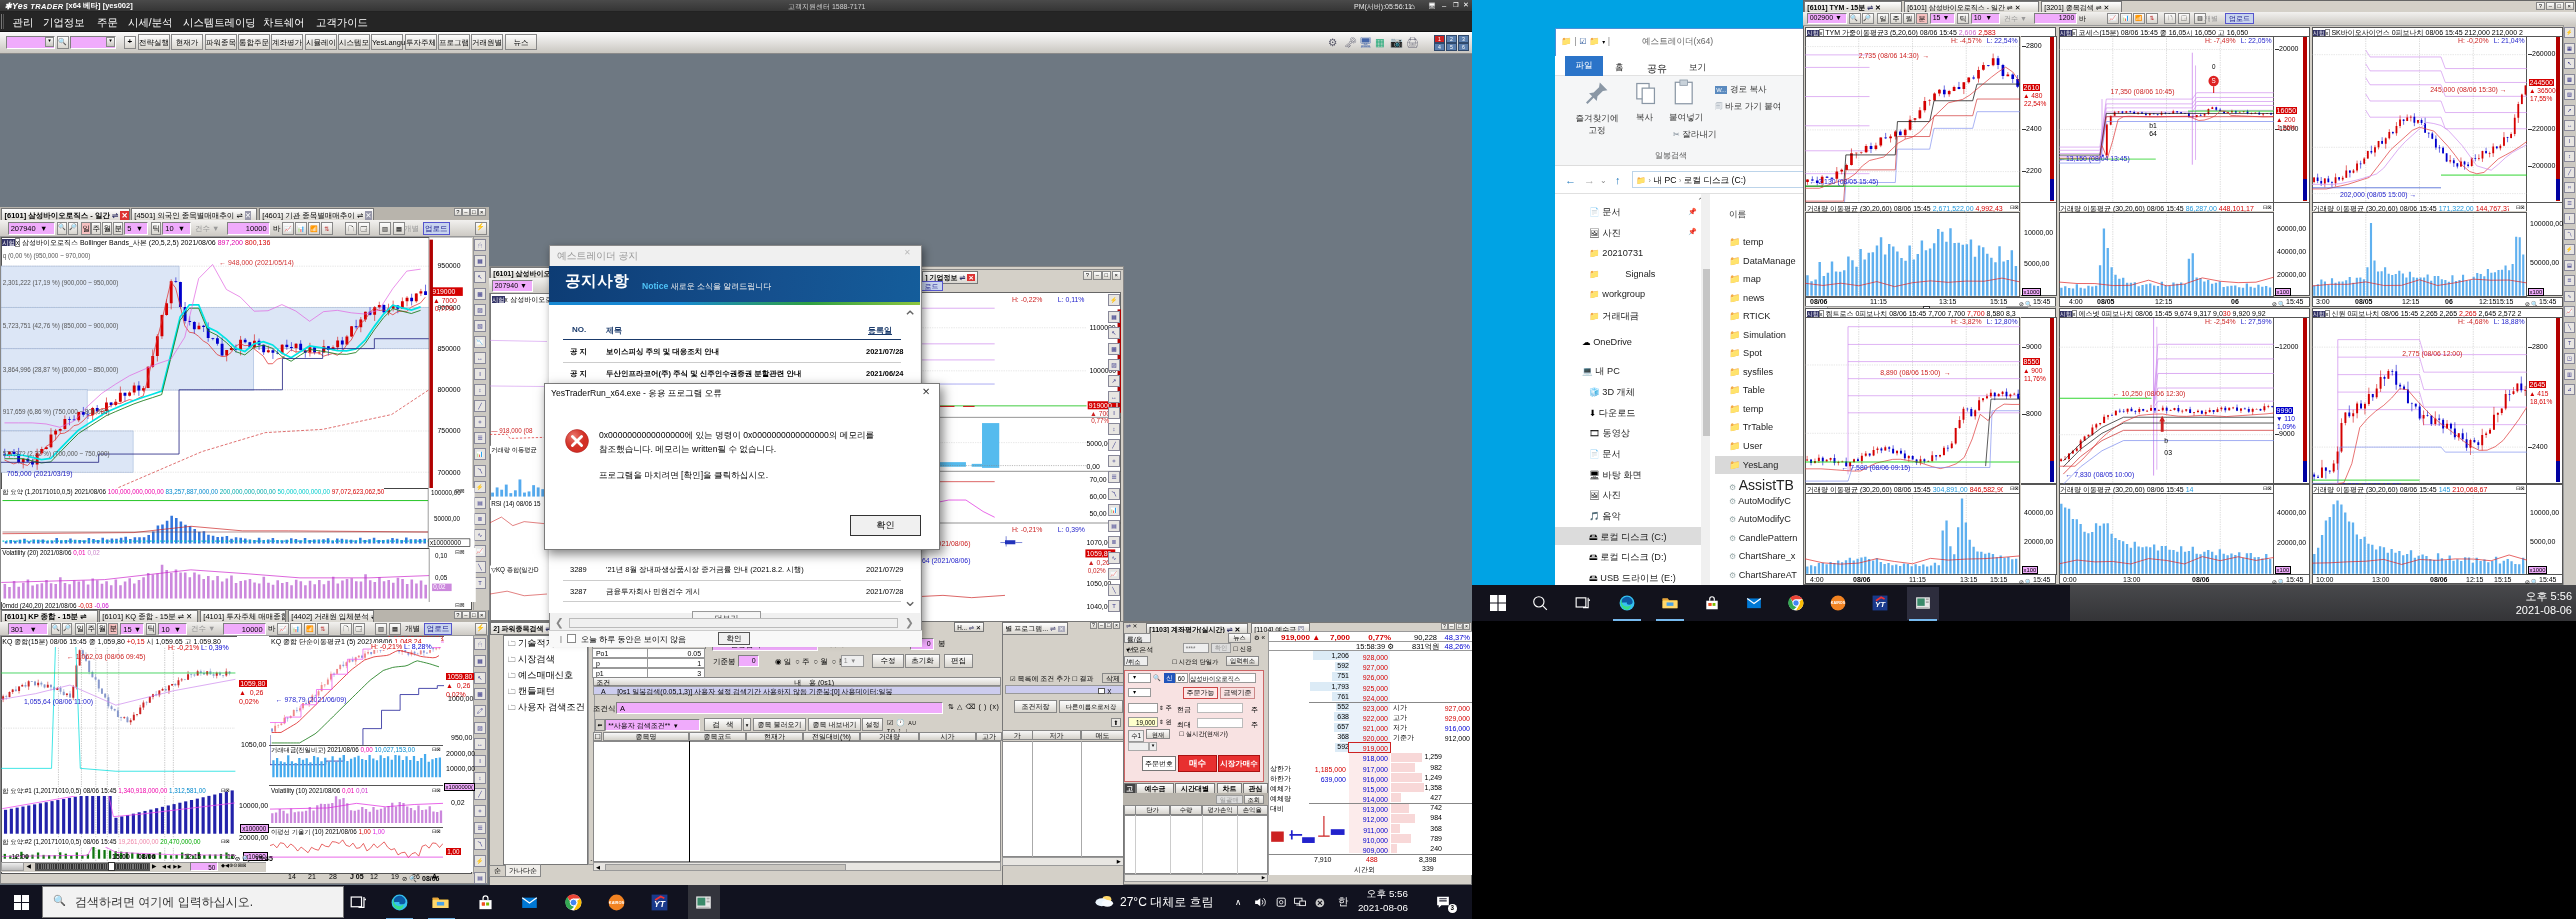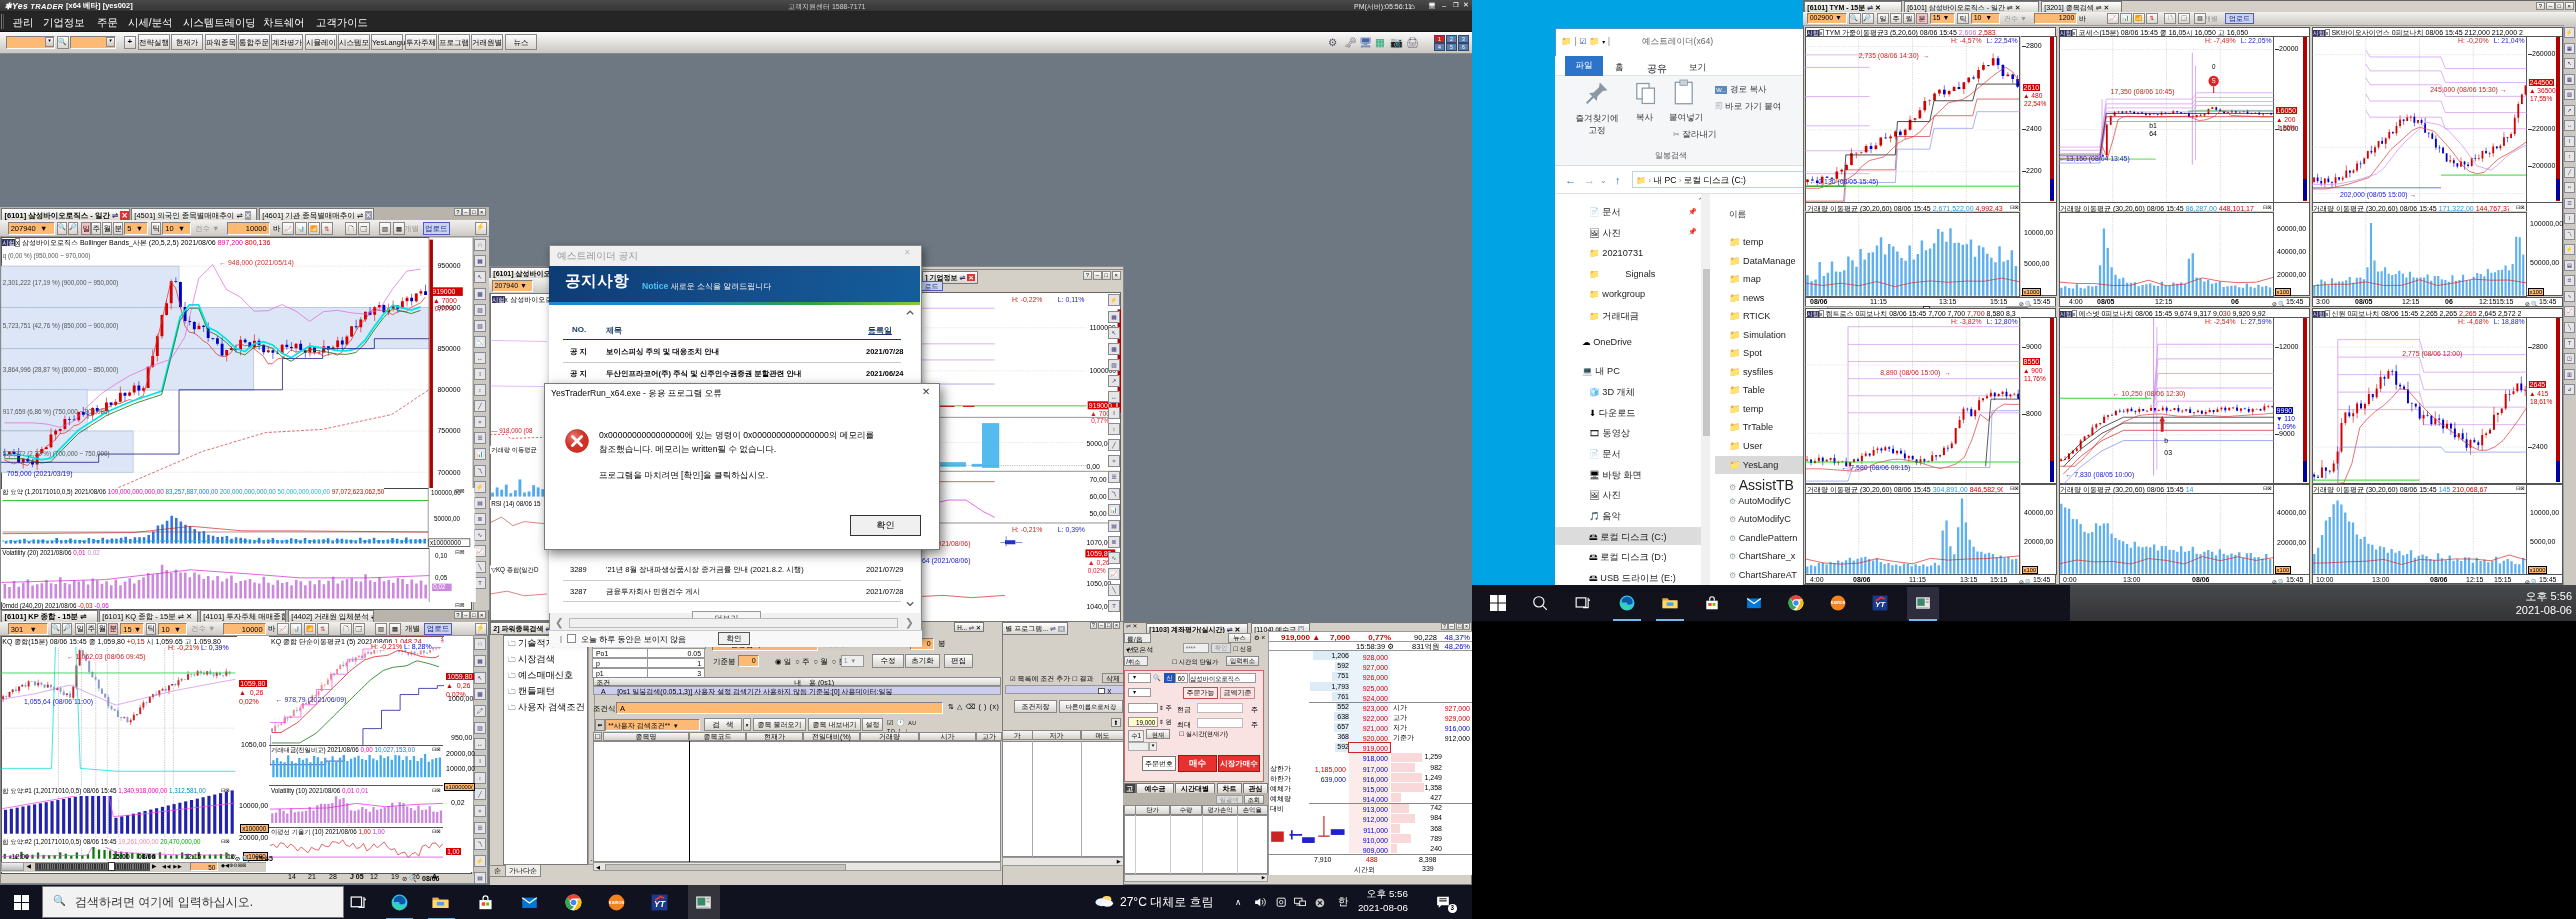--- a/index.html
+++ b/index.html
@@ -1,17 +1,17 @@
 <!DOCTYPE html>
 <html style="font-size:9.2px"><head><meta charset="utf-8"><style>
 html,body{margin:0;padding:0;background:#000;}
 *{box-sizing:border-box;font-family:"Liberation Sans",sans-serif;}
 .ab{position:absolute;}
 body{width:2576px;height:920px;position:relative;overflow:hidden;}
-.sunken{background:#fdba74;border:0.6px solid;border-color:#808080 #fff #fff #808080;}
+.sunken{background:#f0abfc;border:0.6px solid;border-color:#808080 #fff #fff #808080;}
 .btn{background:linear-gradient(#fdfdfd,#d8d5ce);border:0.6px solid #888;text-align:center;color:#000;}
 .tab{background:linear-gradient(#fff,#d9d6cf);border:0.6px solid #777;border-bottom:none;color:#000;white-space:nowrap;overflow:hidden;}
 .red{color:#d40000;text-align:right;} .blue{color:#0000d0;}
 </style></head><body>
 <div class="ab " style="left:0px;top:0px;width:1472px;height:920px;background:#6e7882;"></div>
 <div class="ab " style="left:0px;top:0px;width:1472px;height:11.5px;background:linear-gradient(#4a4a4a,#353535);border-bottom:0.6px solid #222;"></div>
 <div class="ab" style="left:4.6px;top:0.6px;font-size:8.6px;font-weight:bold;color:#fff;font-style:italic;letter-spacing:0.3px;">✱Yes<span style="font-size:7.5px;"> TRADER</span></div>
 <div class="ab" style="left:66px;top:1.2px;color:#fff;font-size:7.5px;font-weight:bold;">[x64 베타]  [yes002]</div>
 <div class="ab" style="left:788px;top:1.7px;color:#cfcfcf;font-size:7px;">고객지원센터 1588-7171</div>
 <div class="ab" style="left:1354px;top:1.7px;color:#e8e8e8;font-size:7px;">PM(서버):05:56:11</div>

